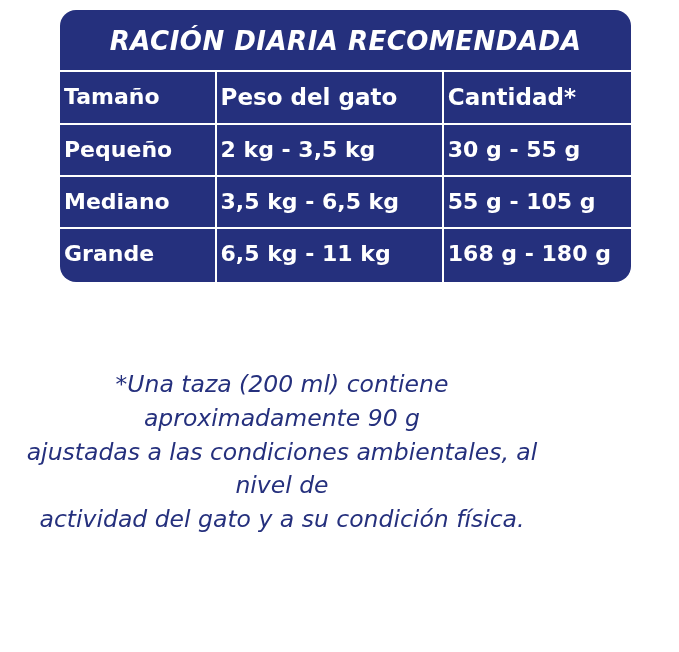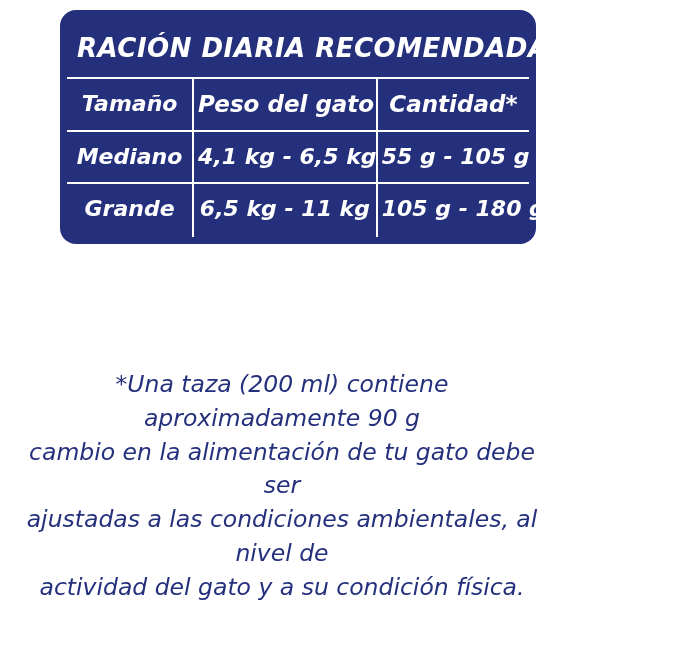--- a/index.html
+++ b/index.html
@@ -19,47 +19,46 @@
     width: 679px;
     height: 652px;
     box-sizing: border-box;
   }
 
   
   .card {
     position: absolute;
     left: 60px;
     top: 10px;
-    width: 476px;
+    width: 571px;
     background: #25307d;
     border-radius: 16px;
-    padding: 7px;
+    padding: 0;
     box-sizing: border-box;
   }
   .card-title {
     text-align: center;
     color: #ffffff;
     font-style: italic;
     font-weight: bold;
     font-size: 26px;
     letter-spacing: 0.5px;
     padding: 17px 10px 14px 10px;
     line-height: 1.1;
     white-space: nowrap;
   }
   table.ration {
     width: 100%;
     border-collapse: collapse;
     table-layout: fixed;
   }
   table.ration th, table.ration td {
     color: #ffffff;
-    font-style: italic;
     font-weight: bold;
-    text-align: center;
+    text-align: left;
     vertical-align: middle;
     border-top: 2px solid #ffffff;
     border-right: 2px solid #ffffff;
     padding: 12px 4px 13px 4px;
     white-space: nowrap;
   }
   table.ration th:last-child, table.ration td:last-child {
     border-right: none;
   }
   table.ration th {
@@ -117,33 +116,37 @@
     <table class="ration">
       <thead>
         <tr>
           <th class="col-size">Tamaño</th>
           <th class="col-weight">Peso del gato</th>
           <th class="col-amount">Cantidad*</th>
         </tr>
       </thead>
       <tbody>
         <tr>
+          <td class="col-size">Pequeño</td>
+          <td class="col-weight">2 kg - 3,5 kg</td>
+          <td class="col-amount">30 g - 55 g</td>
+        </tr>
+        <tr>
           <td class="col-size">Mediano</td>
-          <td class="col-weight">4,1 kg - 6,5 kg</td>
+          <td class="col-weight">3,5 kg - 6,5 kg</td>
           <td class="col-amount">55 g - 105 g</td>
         </tr>
         <tr>
           <td class="col-size">Grande</td>
           <td class="col-weight">6,5 kg - 11 kg</td>
-          <td class="col-amount">105 g - 180 g</td>
+          <td class="col-amount">168 g - 180 g</td>
         </tr>
       </tbody>
     </table>
   </div>
 
   <div class="footnote">
     <p>*Una taza (200 ml) contiene aproximadamente 90 g</p>
-    <p>cambio en la alimentación de tu gato debe ser</p>
     <p>ajustadas a las condiciones ambientales, al nivel de</p>
     <p>actividad del gato y a su condición física.</p>
   </div>
 
 </div>
 
 </body></html>

